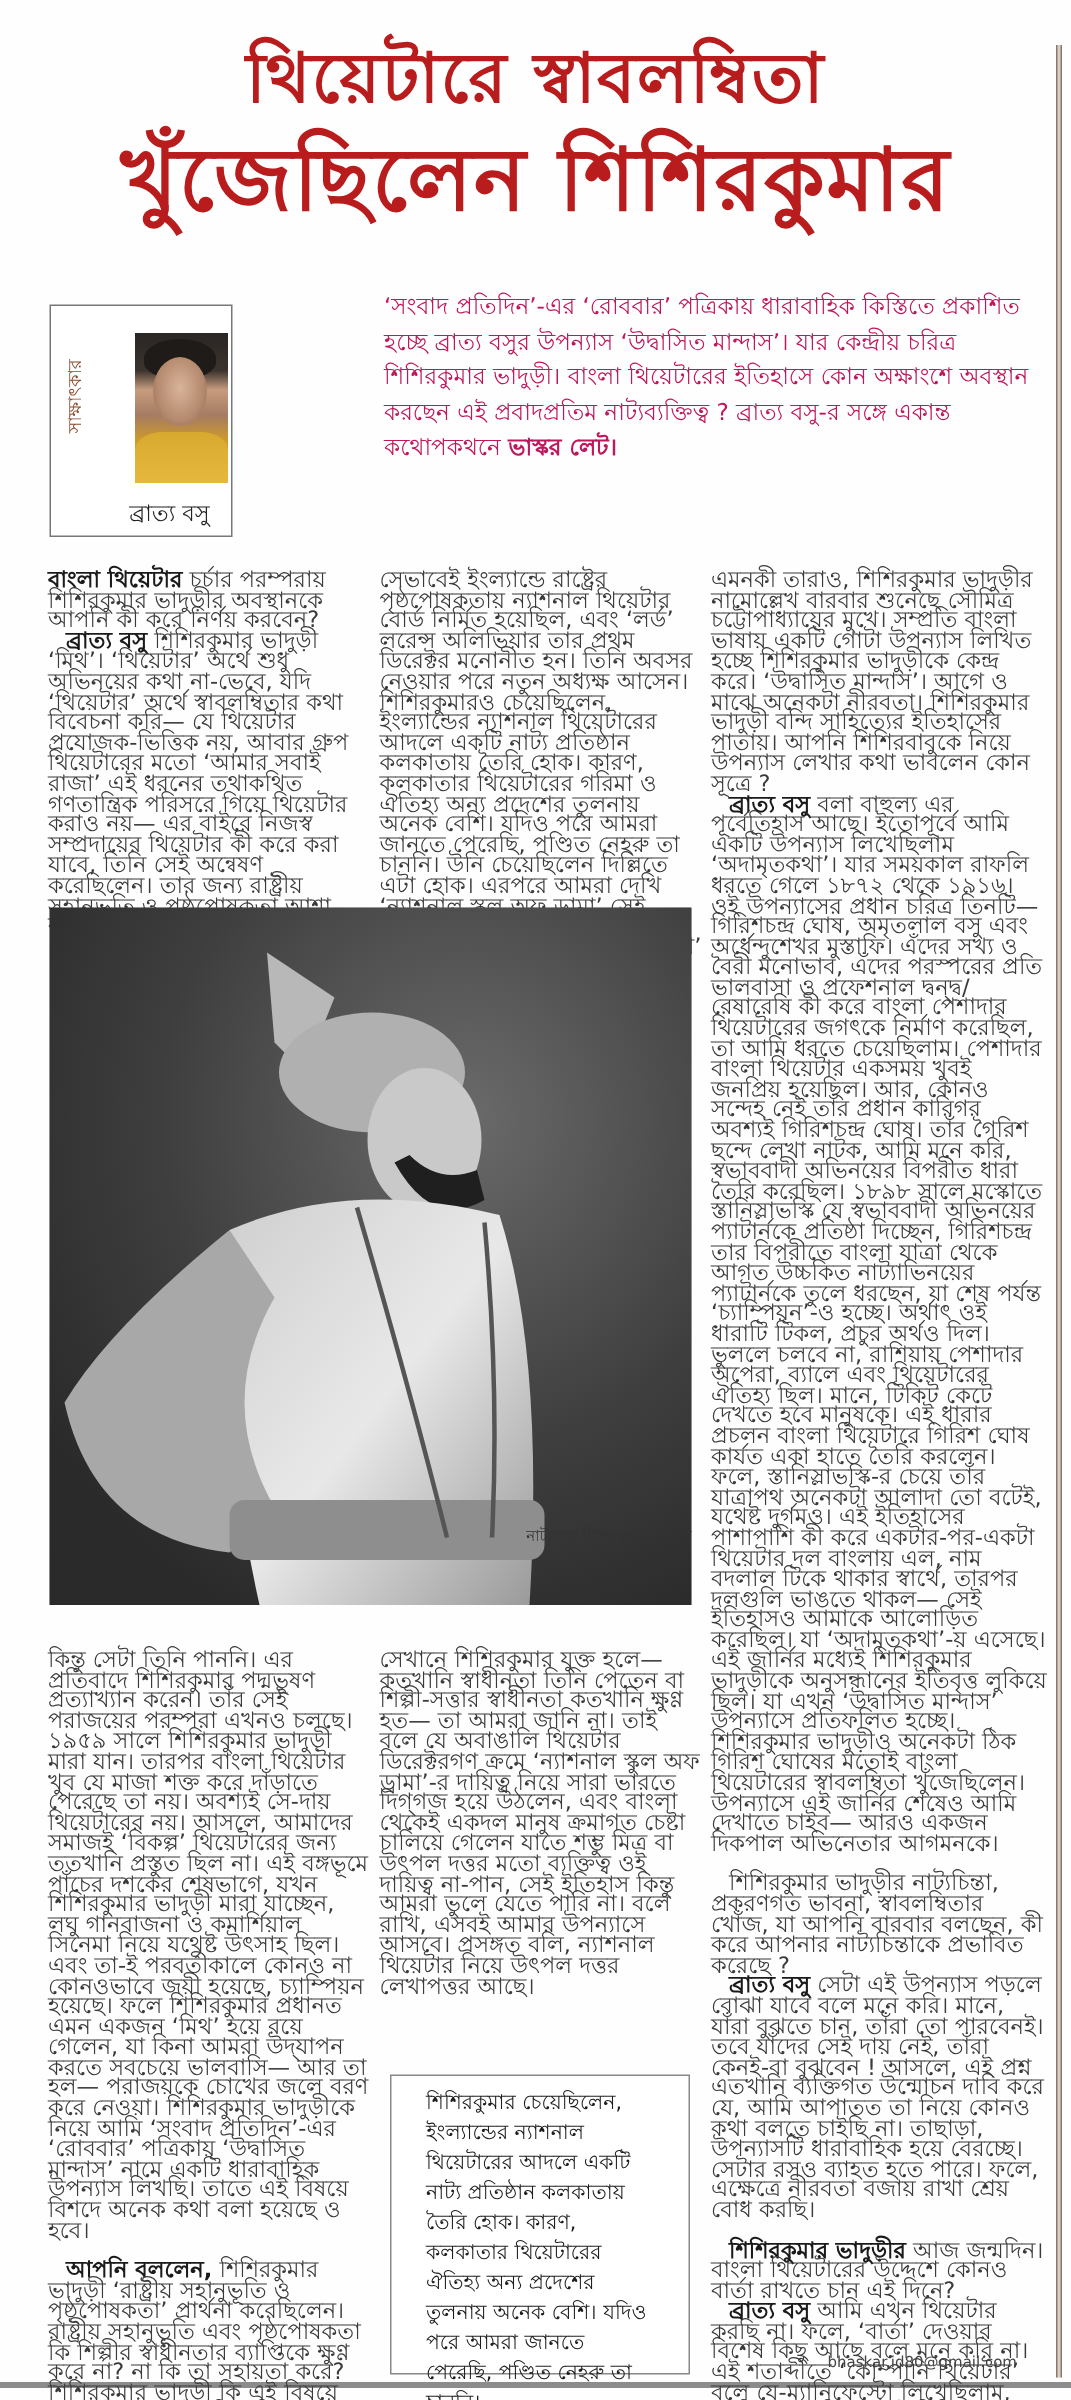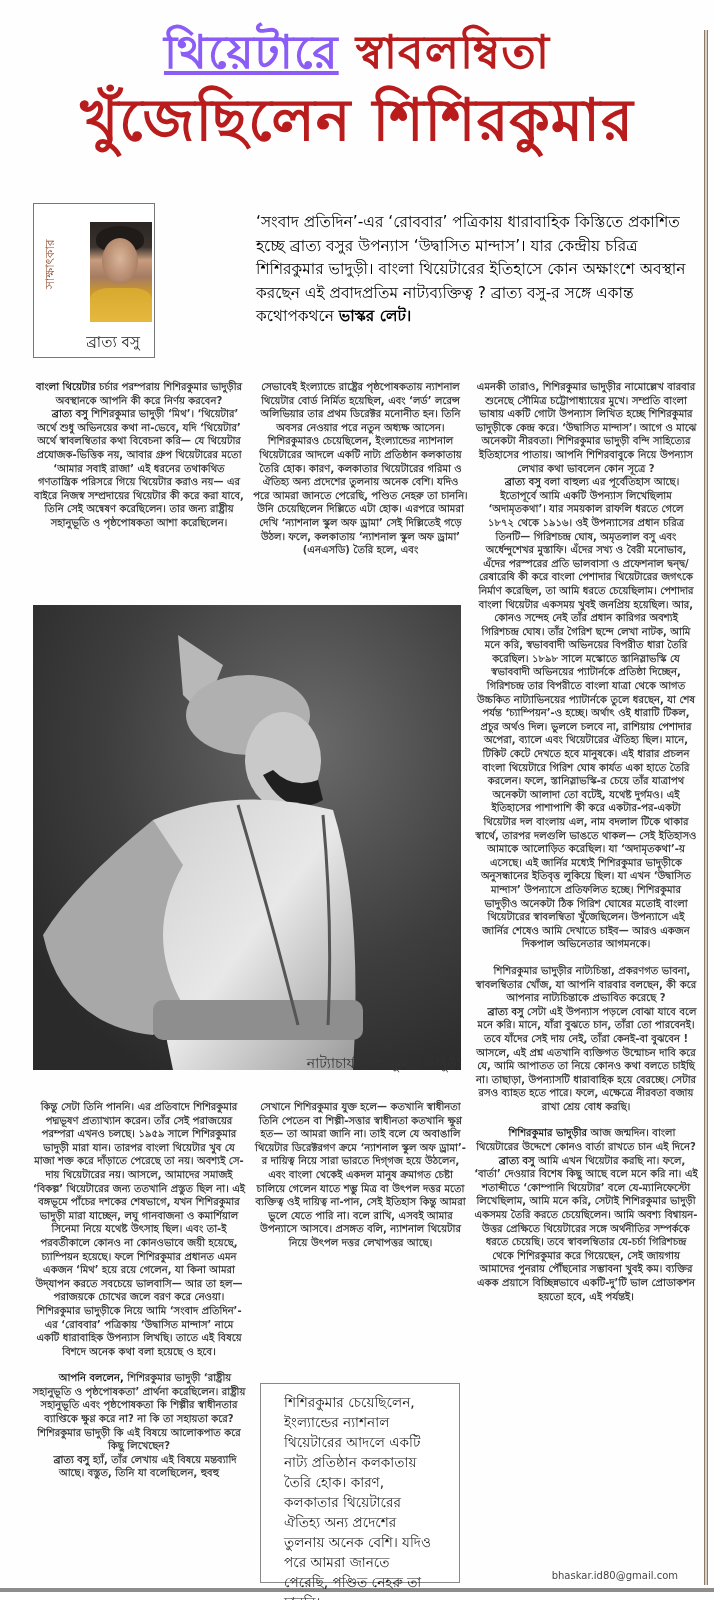--- a/index.html
+++ b/index.html
@@ -9,56 +9,56 @@
     .page { position: absolute; left: 0; top: 0; width: 714px; height: 1600px; background: #fefefe; }
 
     .right-rule { position: absolute; left: 704px; top: 30px; width: 4px; height: 1555px;
       border-left: 1px solid #8b7a6a; border-right: 1px solid #8b7a6a; background: #d8cfc5; }
     .bottom-rule { position: absolute; left: 0; top: 1588px; width: 714px; height: 4px; background: #8c8c8c; }
 
     .headline { position: absolute; left: 0; top: 18px; width: 714px; text-align: center;
       font-family: "DejaVu Sans", sans-serif; font-weight: bold; letter-spacing: 1px; }
     .headline .line1 { font-size: 46px; line-height: 68px; height: 68px; }
     .headline .line2 { font-size: 58px; line-height: 68px; height: 68px; }
-    .headline .accent { color: #8b5cf6; text-decoration: underline; }
+    .headline .accent { color: #b91c1c; }
     .headline .dark { color: #b91c1c; }
 
     .profile-box { position: absolute; left: 33px; top: 203px; width: 122px; height: 155px;
       border: 1px solid #777; background: #fff; }
     .profile-vert { position: absolute; left: 6px; top: 15px; width: 22px; height: 90px;
       writing-mode: vertical-rl; transform: rotate(180deg); font-size: 12px; color: #8a4a2c;
       text-align: center; }
     .profile-photo { position: absolute; left: 56px; top: 18px; width: 62px; height: 100px;
       background: linear-gradient(180deg, #2a2624 0%, #3b332d 25%, #c79c7e 38%, #a57c62 55%, #cf9a2a 72%, #e2b23a 100%);
       overflow: hidden; }
     .profile-photo .face { position: absolute; left: 12px; top: 16px; width: 36px; height: 46px; border-radius: 50%;
       background: radial-gradient(ellipse at 50% 45%, #d9b49a 0%, #b58a6e 60%, #8a6450 100%); }
     .profile-photo .hair { position: absolute; left: 6px; top: 4px; width: 48px; height: 26px; border-radius: 50% 50% 40% 40%;
       background: #1f1b19; }
     .profile-photo .shirt { position: absolute; left: 0; top: 66px; width: 62px; height: 40px;
       background: linear-gradient(180deg, #d8a92f, #e8bb40); border-radius: 30% 30% 0 0; }
     .profile-name { position: absolute; left: 0; top: 126px; width: 122px; text-align: center;
       font-size: 15px; color: #222; padding-left: 36px; }
 
-    .intro { position: absolute; left: 256px; top: 211px; width: 430px; font-size: 15.4px; line-height: 23.5px; color: #000000; }
+    .intro { position: absolute; left: 256px; top: 193px; width: 430px; font-size: 15.4px; line-height: 23.5px; color: #be185d; }
 
-    .col { position: absolute; font-size: 10px; line-height: 13.6px; color: #3a3a3a; text-align: center; font-weight: bold; }
+    .col { position: absolute; font-size: 15px; line-height: 13.6px; color: #3a3a3a; text-align: left; }
     .col p { margin-bottom: 0; }
     .col p.gap { margin-top: 13px; }
     .col b { color: #1a1a1a; }
     .indent { text-indent: 12px; }
 
     .c1-top { left: 32px; top: 380px; width: 214px; }
     .c2-top { left: 253px; top: 380px; width: 215px; }
     .c3 { left: 474px; top: 380px; width: 224px; }
 
     .photo { position: absolute; left: 33px; top: 605px; width: 428px; height: 465px; overflow: hidden;
       background: radial-gradient(ellipse at 60% 30%, #5a5a5a 0%, #3d3d3d 55%, #2e2e2e 100%); }
     .photo svg { width: 100%; height: 100%; display: block; }
-    .caption { position: absolute; left: 33px; top: 1052px; width: 428px; text-align: right; font-size: 14px; color: #333; }
+    .caption { position: absolute; left: 33px; top: 1016px; width: 428px; text-align: right; font-size: 10px; color: #333; }
 
     .c1-bot { left: 32px; top: 1100px; width: 214px; }
     .c2-bot { left: 253px; top: 1100px; width: 215px; }
 
     .pull-quote { position: absolute; left: 260px; top: 1383px; width: 200px; height: 200px;
       border: 1px solid #888; padding: 8px 23px; font-size: 13.6px; line-height: 20px; color: #1c1c1c; background: #fff; }
 
     .email { position: absolute; left: 456px; top: 1570px; width: 222px; text-align: right; font-size: 10px; color: #444; }
   </style>
 </head>

